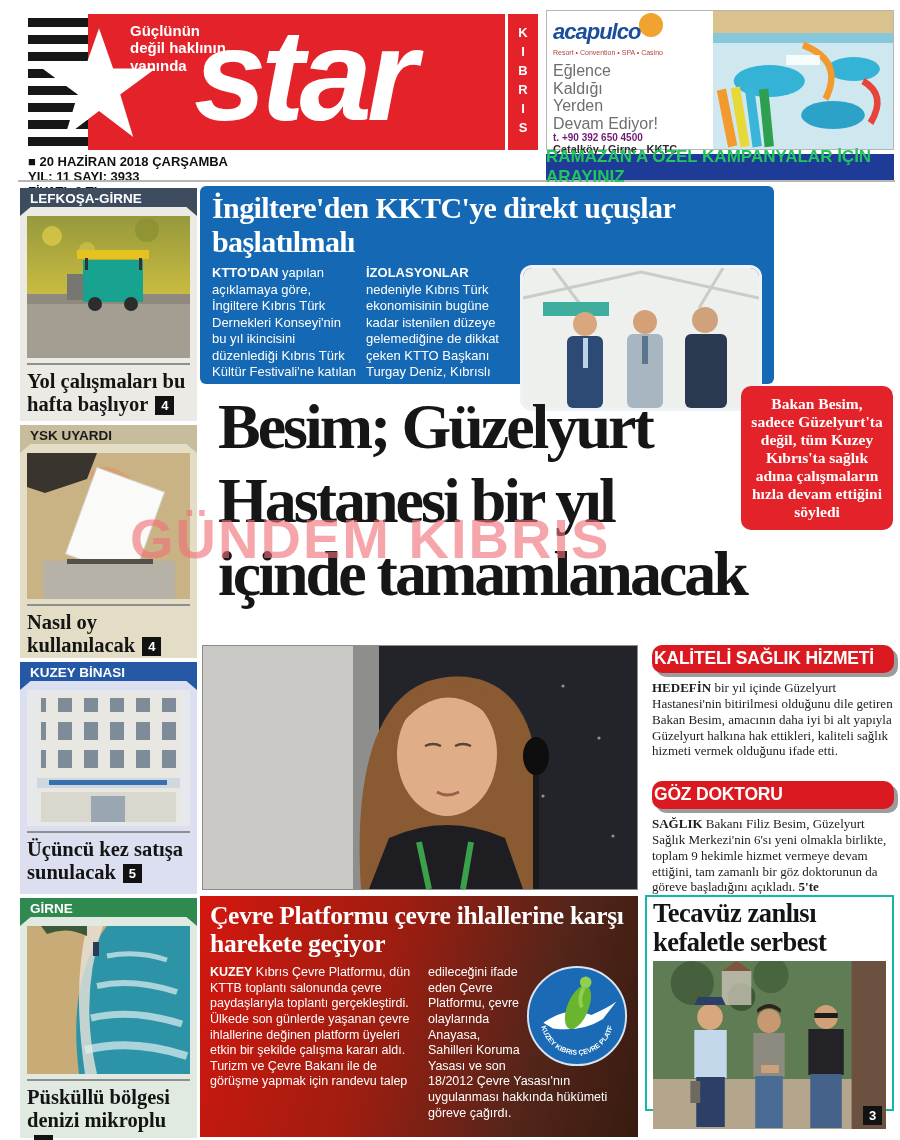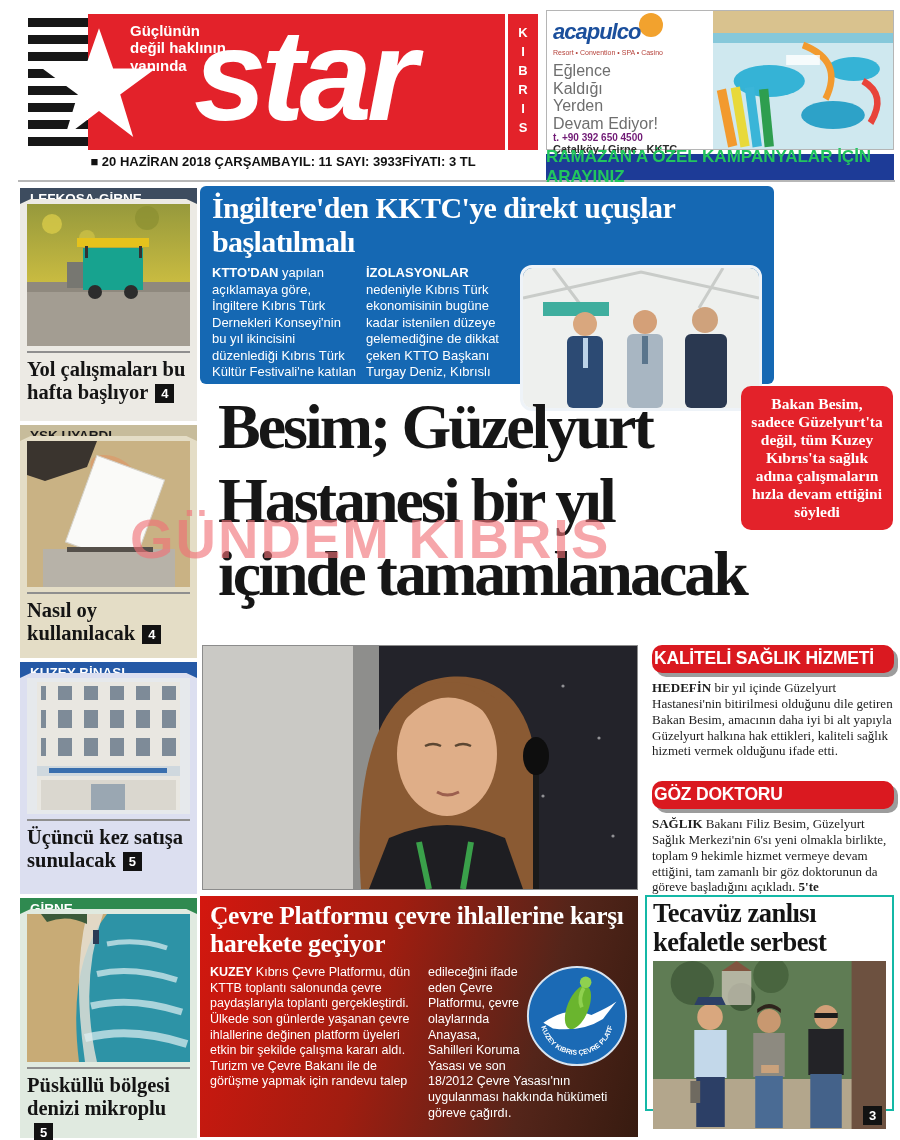--- a/index.html
+++ b/index.html
@@ -16,21 +16,21 @@
   .redbox{position:absolute;left:60px;top:0;width:450px;height:136px;background:var(--brand-red,#e3222a);}
   .logo-star{position:absolute;left:-48px;top:12px;width:118px;height:118px;z-index:2;}
   .tagline{position:absolute;left:42px;top:8px;color:#fff;font-weight:bold;font-size:15px;line-height:1.15;z-index:3;}
   .star-word{position:absolute;left:106px;top:-4px;color:#fff;font-weight:bold;font-style:italic;
              font-size:130px;line-height:1.0;letter-spacing:-5px;z-index:2;}
   .kibris-strip{position:absolute;right:0;top:0;height:100%;width:30px;border-left:3px solid #fff;
                 display:flex;align-items:center;justify-content:center;}
   .kibris-strip span{writing-mode:vertical-rl;text-orientation:upright;color:#fff;font-weight:bold;
                      font-size:13px;letter-spacing:4px;}
   .dateline{left:28px;top:154px;width:510px;display:flex;justify-content:center;
-            font-size:13px;font-weight:bold;color:#111;}
+            font-size:13px;font-weight:bold;color:#111;flex-direction:column;}
   .header-rule{left:18px;top:180px;width:877px;height:2px;background:#b7b7b7;}
 
   
   .ad-box{left:546px;top:10px;width:348px;height:140px;border:1px solid #b5b5b5;display:flex;
           box-sizing:border-box;background:#fff;}
   .ad-left{width:154px;padding:4px 6px;position:relative;}
   .acapulco{position:relative;height:34px;}
   .ac-sun{position:absolute;left:86px;top:-2px;width:24px;height:24px;border-radius:50%;background:#f2a22e;}
   .ac-text{position:relative;z-index:2;font-weight:bold;font-style:italic;font-size:22px;color:#1b4f9c;
            letter-spacing:-1px;padding-top:4px;}
@@ -41,21 +41,21 @@
   .ad-photo{flex:1;overflow:hidden;}
   .ad-banner{left:546px;top:154px;width:348px;height:26px;background:var(--ad-blue,#1d3b97);color:#22c55e;
              display:flex;align-items:center;justify-content:center;font-weight:bold;font-size:17px;}
 
   
   .side-item{left:20px;width:177px;box-sizing:border-box;}
   .si-1{top:188px;height:233px;background:#eceae4;}
   .si-2{top:425px;height:233px;background:#e4ddc6;}
   .si-3{top:662px;height:232px;background:#dcdff0;}
   .si-4{top:898px;height:240px;background:#e0eae0;}
-  .side-tag{height:16px;font-weight:bold;font-size:13.5px;padding:0 10px;line-height:21px;color:#fff;
+  .side-tag{height:28px;font-weight:bold;font-size:13.5px;padding:0 10px;line-height:21px;color:#fff;
             clip-path:polygon(0 0,100% 0,100% 100%,94% 68%,6% 68%,0 100%);}
   .si-1 .side-tag{background:var(--tag-navy,#3d4c5f);}
   .si-2 .side-tag{background:var(--tag-tan,#c7bc9b);color:#1a1a1a;}
   .si-3 .side-tag{background:var(--tag-blue,#2559a6);}
   .si-4 .side-tag{background:var(--tag-green,#2f8a50);}
   .side-photo{margin:0 7px;overflow:hidden;}
   .sp-1{height:142px;}.sp-2{height:146px;}.sp-3{height:136px;}.sp-4{height:148px;}
   .side-head{font-family:"Liberation Serif",serif;font-weight:bold;font-size:20.5px;line-height:1.1;
              color:#141414;margin:5px 7px 0;padding-top:5px;border-top:2px solid #8f8f8f;}
   .page-badge{display:inline-block;background:#121212;color:#fff;font-family:"Liberation Sans",sans-serif;

